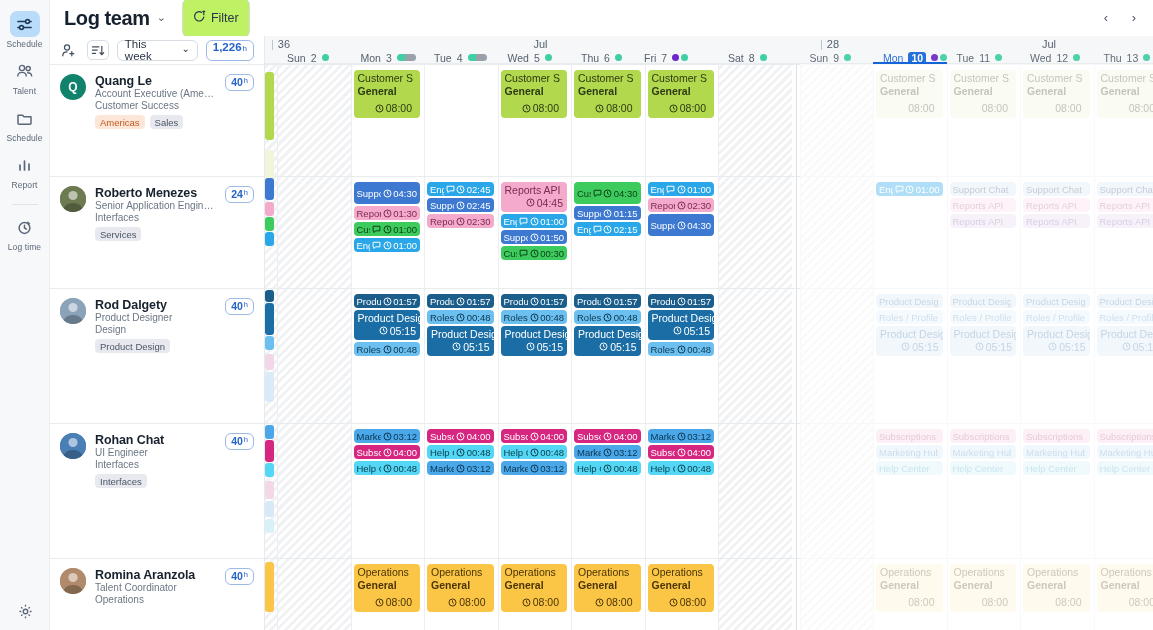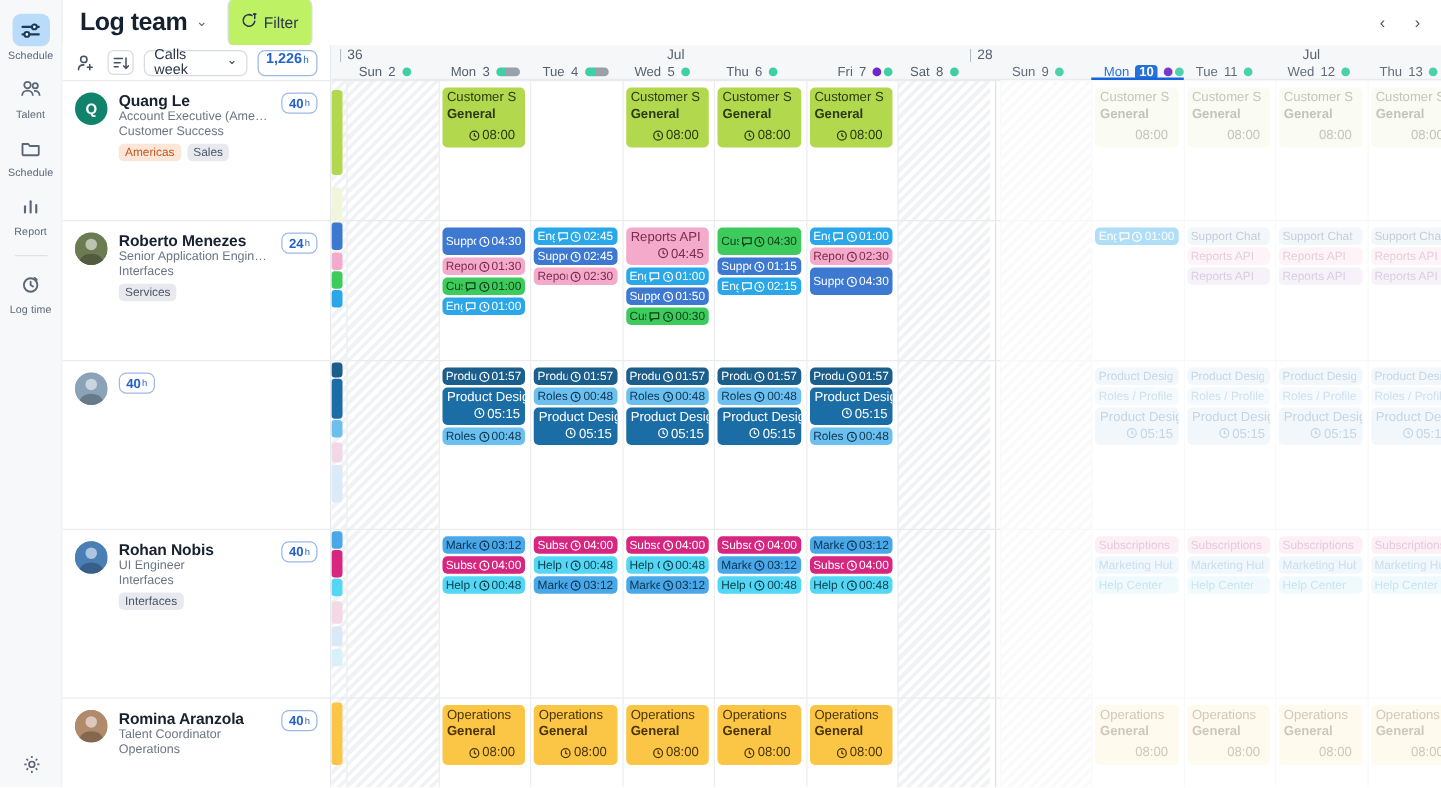--- a/index.html
+++ b/index.html
@@ -83,21 +83,21 @@
     display: flex; align-items: center; justify-content: center; color: #fff; font-size: 12px; font-weight: 600; }
   .pmeta { flex: 1; min-width: 0; }
   .pname { font-size: 12.5px; font-weight: 600; color: #17222e; letter-spacing: -.1px; line-height: 14px; }
   .prole, .pteam { font-size: 10px; color: #6b7684; line-height: 11.5px; white-space: nowrap; overflow: hidden; text-overflow: ellipsis; }
   .ptags { margin-top: 4px; display: flex; gap: 5px; flex-wrap: wrap; }
   .ptag { font-size: 9.5px; border-radius: 4px; padding: 1.5px 5px; line-height: 11px; }
   .ptag.amber { background: #fbe6d8; color: #c4591f; }
   .ptag.grey  { background: #e7e9ee; color: #4b5665; }
   .hbadge {
     border: 1px solid #9cb9e8; color: #2563c9; border-radius: 6px; font-size: 10.5px; font-weight: 600;
-    padding: 1px 5px; height: 17px; display: flex; align-items: center; flex: 0 0 auto; background: #fff;
+    padding: 1px 5px; height: 17px; display: flex; align-items: flex-start; flex: 0 0 auto; background: #fff;
   }
   .hbadge .u { font-size: 7.5px; font-weight: 400; margin-left: 1px; }
 
   
   .sched { flex: 1; min-width: 0; position: relative; background: #fff; overflow: hidden; }
   .sched-head { height: 28px; background: #f6f7f9; position: relative; border-bottom: 1px solid #e9ecef; }
   .wk-label { position: absolute; top: 2px; font-size: 11px; color: #56616f; }
   .wk-label .bar { color: #b7bec8; margin-right: 4px; }
   .mon-label { position: absolute; top: 2px; font-size: 11px; color: #56616f; }
   .day-head {
@@ -245,21 +245,21 @@
           </div>
           <div class="icon-btn boxed">
             <svg width="14" height="13" viewBox="0 0 15 14" fill="none" stroke="currentColor" stroke-width="1.3" stroke-linecap="round">
               <line x1="1.5" y1="3" x2="8.5" y2="3"></line>
                 <line x1="1.5" y1="6.6" x2="6.6" y2="6.6"></line>
                 <line x1="1.5" y1="10.2" x2="4.8" y2="10.2"></line>
               <path d="M11.6 2.5v9M9.6 9.4l2 2.1 2-2.1"></path>
             </svg>
           </div>
           <div class="week-select">
-            <span>Calls week</span>
+            <span>This week</span>
             <span style="font-size:10px;transform:translateY(-2px)">⌄</span>
           </div>
           <div class="hours-pill">
             <span>1,226</span>
             <span class="u">h</span>
           </div>
         </div>
         <div class="people-list" id="people-list">
             <div class="person" style="height: 112px;">
               <div class="avatar" style="background: rgb(17, 130, 107);">Q</div>
@@ -299,35 +299,43 @@
               </div>
             </div>
             <div class="person" style="height: 135px;">
               <div class="avatar" style="background: rgb(138, 163, 184);">
                 <svg width="26" height="26" viewBox="0 0 26 26">
                   <rect width="26" height="26" fill="#8aa3b8"></rect>
                   <circle cx="13" cy="9.5" r="4.6" fill="rgba(255,255,255,.55)"></circle>
                   <path d="M3 26c0-6 4.5-9 10-9s10 3 10 9z" fill="rgba(0,0,0,.25)"></path>
                 </svg>
               </div>
+              <div class="pmeta">
+                <div class="pname">Rod Dalgety</div>
+                <div class="prole">Product Designer</div>
+                <div class="pteam">Design</div>
+                <div class="ptags">
+                  <span class="ptag grey">Product Design</span>
+                </div>
+              </div>
               <div class="hbadge">
                 <span>40</span>
                 <span class="u">h</span>
               </div>
             </div>
             <div class="person" style="height: 135px;">
               <div class="avatar" style="background: rgb(74, 127, 181);">
                 <svg width="26" height="26" viewBox="0 0 26 26">
                   <rect width="26" height="26" fill="#4a7fb5"></rect>
                   <circle cx="13" cy="9.5" r="4.6" fill="rgba(255,255,255,.55)"></circle>
                   <path d="M3 26c0-6 4.5-9 10-9s10 3 10 9z" fill="rgba(0,0,0,.25)"></path>
                 </svg>
               </div>
               <div class="pmeta">
-                <div class="pname">Rohan Nobis</div>
+                <div class="pname">Rohan Chat</div>
                 <div class="prole">UI Engineer</div>
                 <div class="pteam">Interfaces</div>
                 <div class="ptags">
                   <span class="ptag grey">Interfaces</span>
                 </div>
               </div>
               <div class="hbadge">
                 <span>40</span>
                 <span class="u">h</span>
               </div>
@@ -350,21 +358,21 @@
                 <span class="u">h</span>
               </div>
             </div>
           </div>
       </aside>
 
       <section class="sched">
         <div class="sched-head" id="sched-head">
             <div class="wk-label" style="left: 6px;"><span class="bar">|</span><span>36</span></div>
             <div class="mon-label" style="left: 268.5px;">Jul</div>
-            <div class="wk-label" style="left: 510px;"><span class="bar">|</span><span>28</span></div>
+            <div class="wk-label" style="left: 555px;"><span class="bar">|</span><span>28</span></div>
             <div class="mon-label" style="left: 777px;">Jul</div>
             <div class="day-head" style="left: 22px;">
               <span class="dname">Sun</span> 
               <span class="dnum">2</span>
               <span class="dot" style="background:#3ecfa4"></span>
             </div>
             <div class="day-head" style="left: 95.5px;">
               <span class="dname">Mon</span> 
               <span class="dnum">3</span>
               <span class="pillmark" style="background:linear-gradient(90deg,#3ecfa4 0 42%,#9aa1ab 42% 100%)"></span>
@@ -377,21 +385,21 @@
             <div class="day-head" style="left: 242.5px;">
               <span class="dname">Wed</span> 
               <span class="dnum">5</span>
               <span class="dot" style="background:#3ecfa4"></span>
             </div>
             <div class="day-head" style="left: 316px;">
               <span class="dname">Thu</span> 
               <span class="dnum">6</span>
               <span class="dot" style="background:#3ecfa4"></span>
             </div>
-            <div class="day-head" style="left: 405px;">
+            <div class="day-head" style="left: 379px;">
               <span class="dname">Fri</span> 
               <span class="dnum">7</span>
               <span class="dot" style="background:#6d28c9"></span>
               <span class="dot" style="background:#3ecfa4;margin-left:-3px"></span>
             </div>
             <div class="day-head" style="left: 463px;">
               <span class="dname">Sat</span> 
               <span class="dnum">8</span>
               <span class="dot" style="background:#3ecfa4"></span>
             </div>

